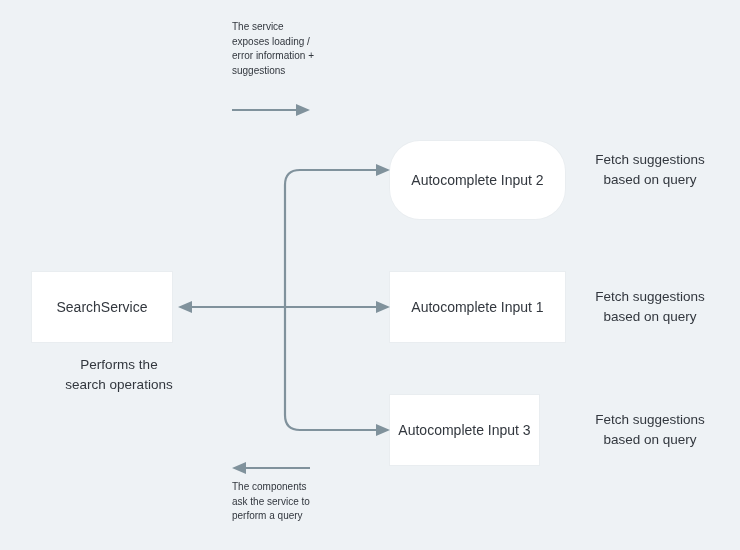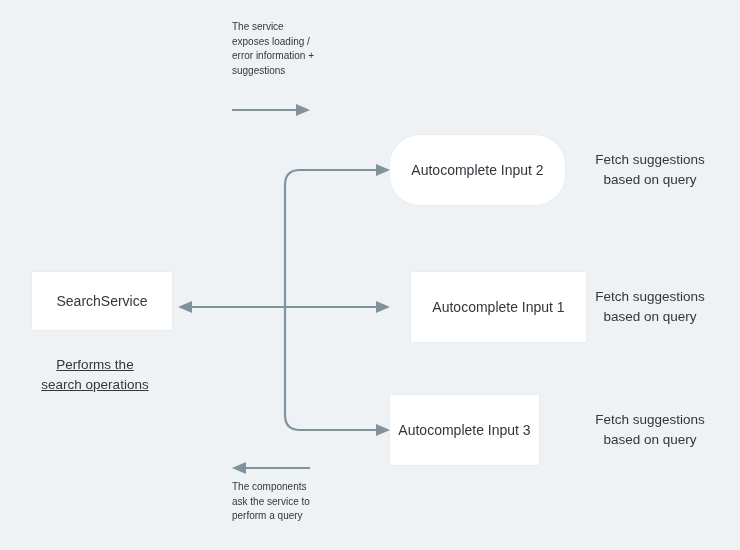--- a/index.html
+++ b/index.html
@@ -39,31 +39,31 @@
     left: 0; top: 0;
     width: 740px; height: 550px;
     pointer-events: none;
   }
   .stroke { stroke: #80929c; stroke-width: 2.2; fill: none; }
   .arrowhead { fill: #80929c; }
 </style>
 </head>
 <body>
 
-<div class="box" style="left:32px; top:272px; width:140px; height:58px;">
+<div class="box" style="left:32px; top:272px; width:140px; height:70px;">
   <span>SearchService</span>
 </div>
-<div class="caption" style="left:20px; top:355px; width:150px;text-decoration:underline;">Performs the<br>search operations</div>
+<div class="caption" style="left:44px; top:355px; width:150px;">Performs the<br>search operations</div>
 
-<div class="box" style="left:390px; top:135px; width:175px; height:70px;border-radius:30px;">
+<div class="box" style="left:390px; top:141px; width:175px; height:78px;border-radius:30px;">
   <span>Autocomplete Input 2</span>
 </div>
 <div class="caption" style="left:580px; top:150px; width:140px;">Fetch suggestions<br>based on query</div>
 
-<div class="box" style="left:390px; top:272px; width:175px; height:70px;margin-left:21px;">
+<div class="box" style="left:390px; top:272px; width:175px; height:70px;">
   <span>Autocomplete Input 1</span>
 </div>
 <div class="caption" style="left:580px; top:287px; width:140px;">Fetch suggestions<br>based on query</div>
 
 <div class="box" style="left:390px; top:395px; width:149px; height:70px;">
   <span>Autocomplete Input 3</span>
 </div>
 <div class="caption" style="left:580px; top:410px; width:140px;">Fetch suggestions<br>based on query</div>
 
 <div class="annot" style="left:232px; top:20px; width:160px;">The service<br>exposes loading /<br>error information +<br>suggestions</div>

